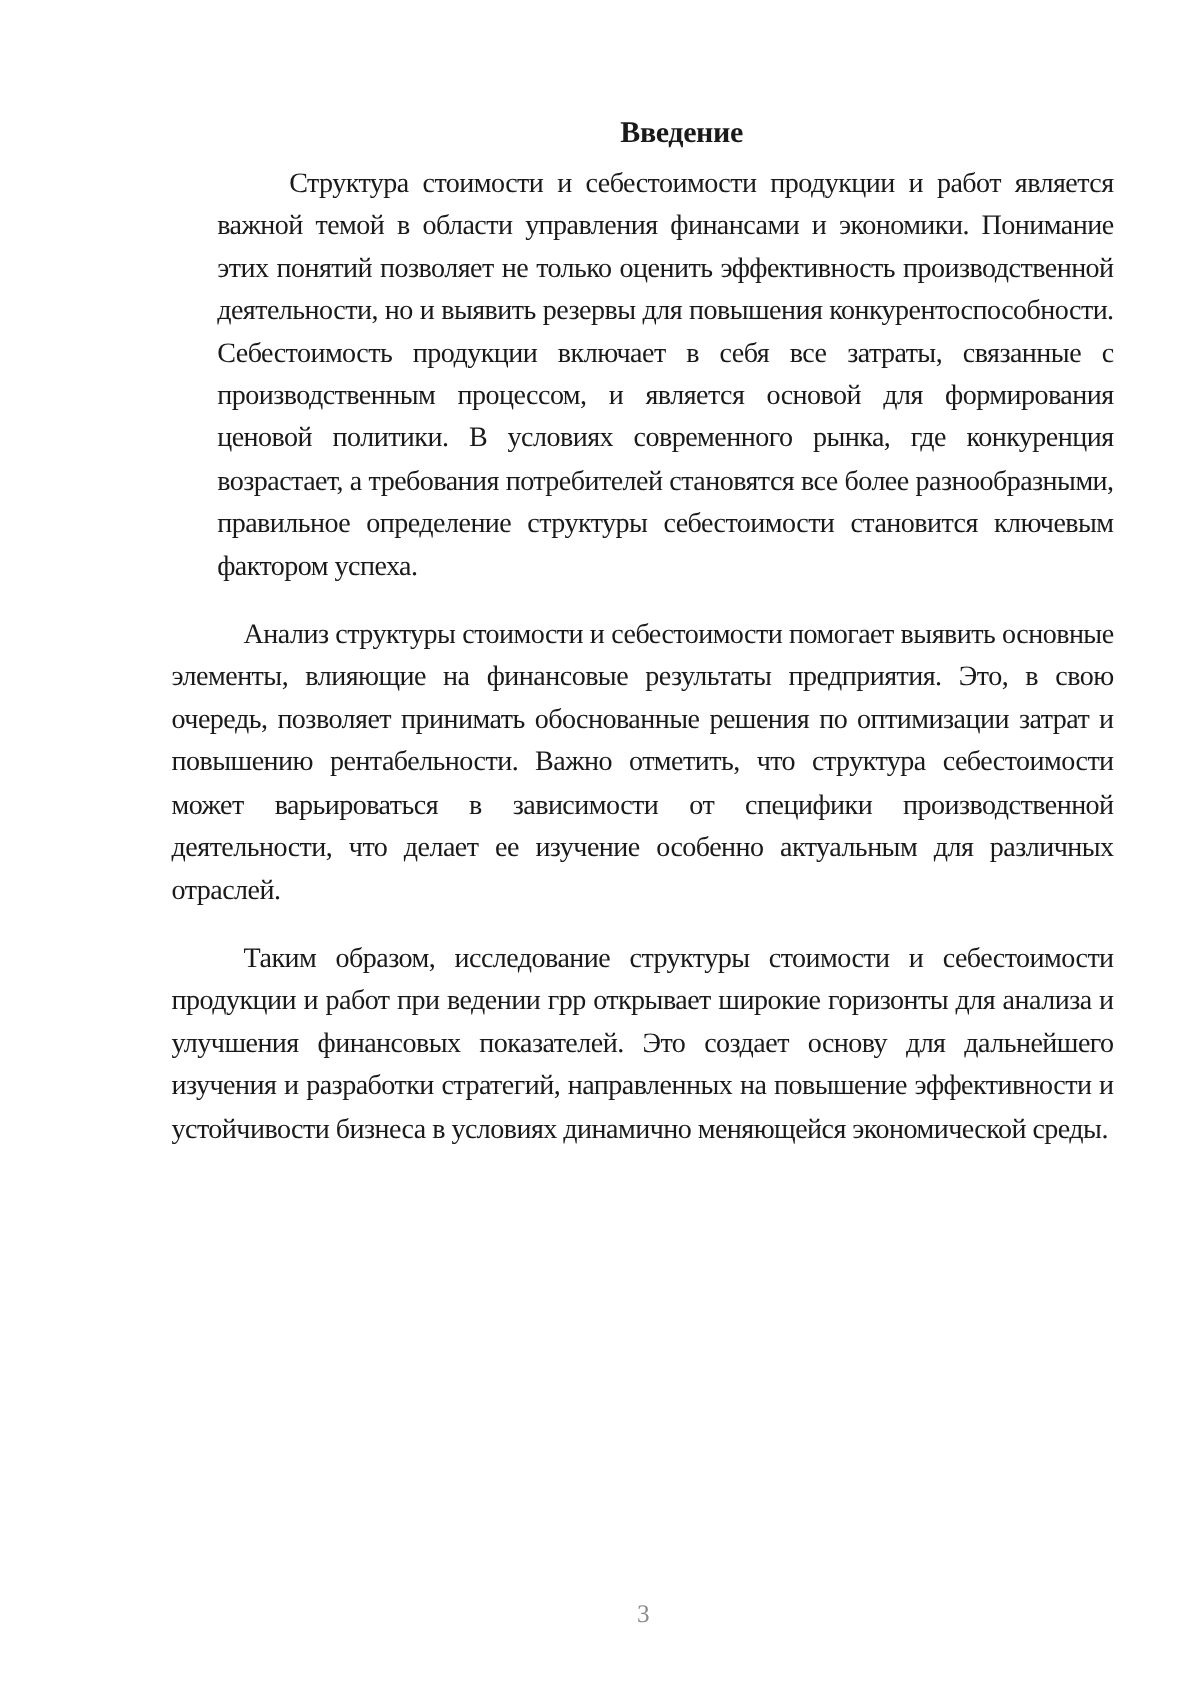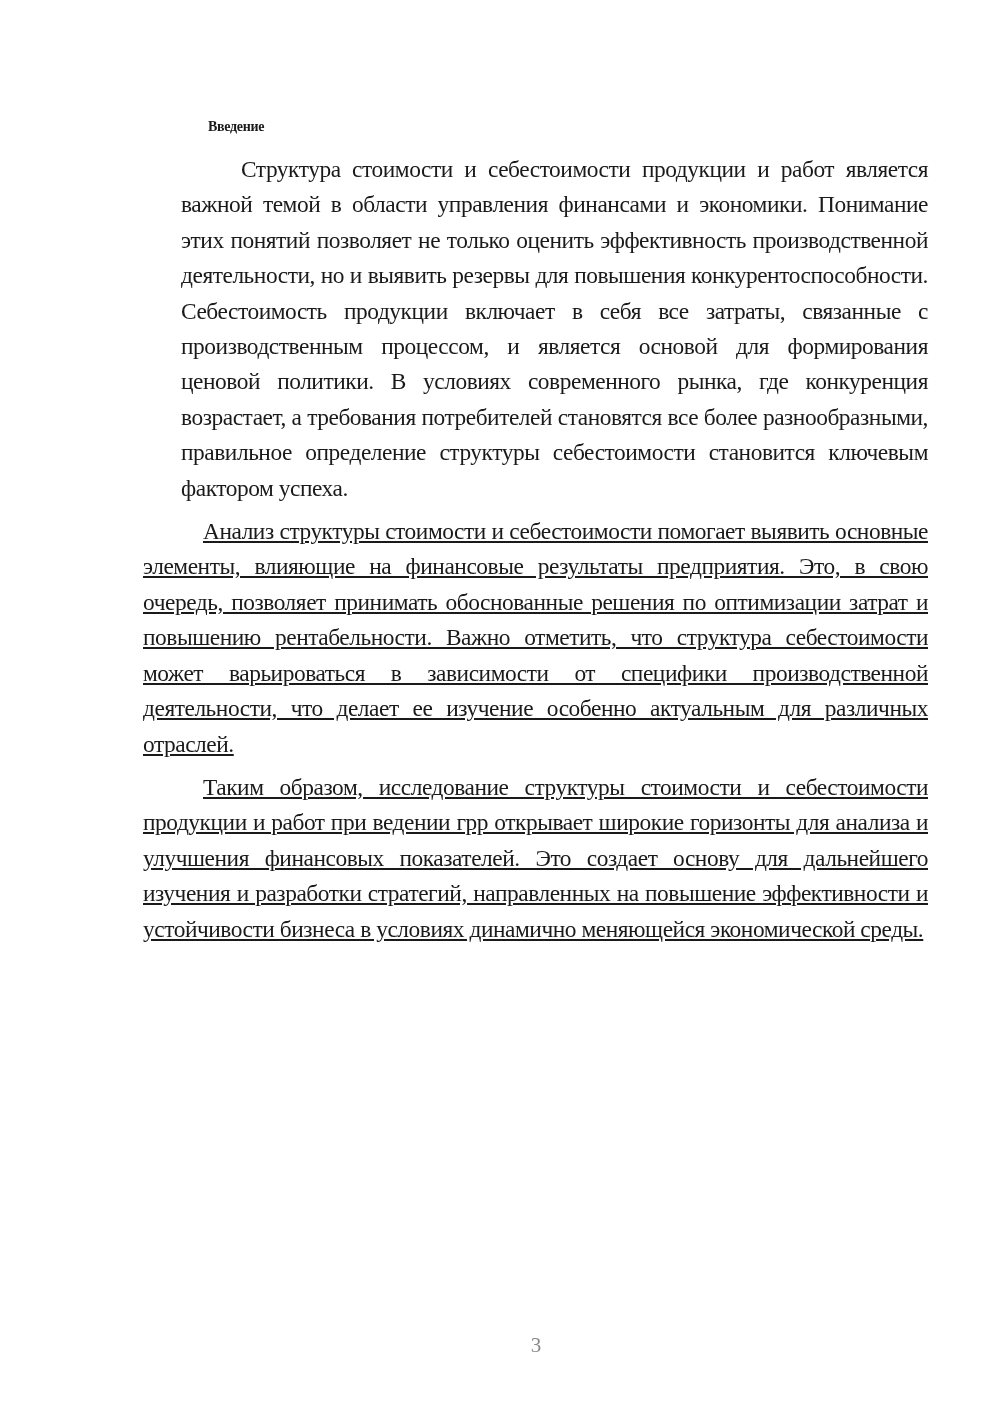--- a/index.html
+++ b/index.html
@@ -22,39 +22,39 @@
       height: 1414px;
       background: #ffffff;
     }
     .content {
       position: absolute;
       left: 143px;
       top: 94px;
       width: 785px;
     }
     .title {
+      text-align: center;
       font-weight: bold;
-      font-size: 14px;
+      font-size: 25px;
       line-height: 34px;
-      margin: 16px 0 0 65px;
+      margin: 0 0 0 65px;
       height: 34px;
       letter-spacing: -0.3px;
     }
     .para {
       font-size: 23.4px;
       line-height: 35.4px;
       text-align: justify;
       text-indent: 60px;
       margin: 0;
       letter-spacing: -0.45px;
       word-spacing: 0px;
     }
     .para + .para {
-      margin-top: 8px;
-      text-decoration: underline;
+      margin-top: 22px;
     }
     .p1 { margin-top: 8px; margin-left: 38px; }
     .page-number {
       position: absolute;
       top: 1333px;
       left: 0;
       width: 1000px;
       padding-left: 72px;
       box-sizing: border-box;
       text-align: center;

